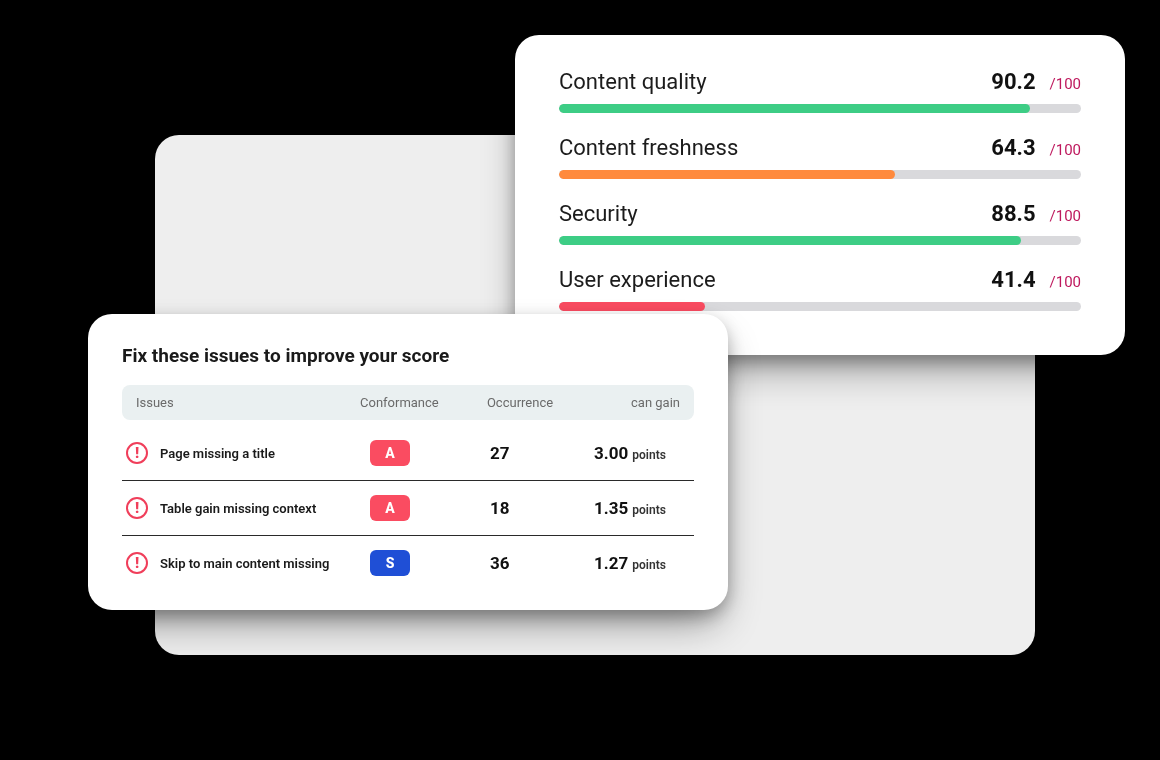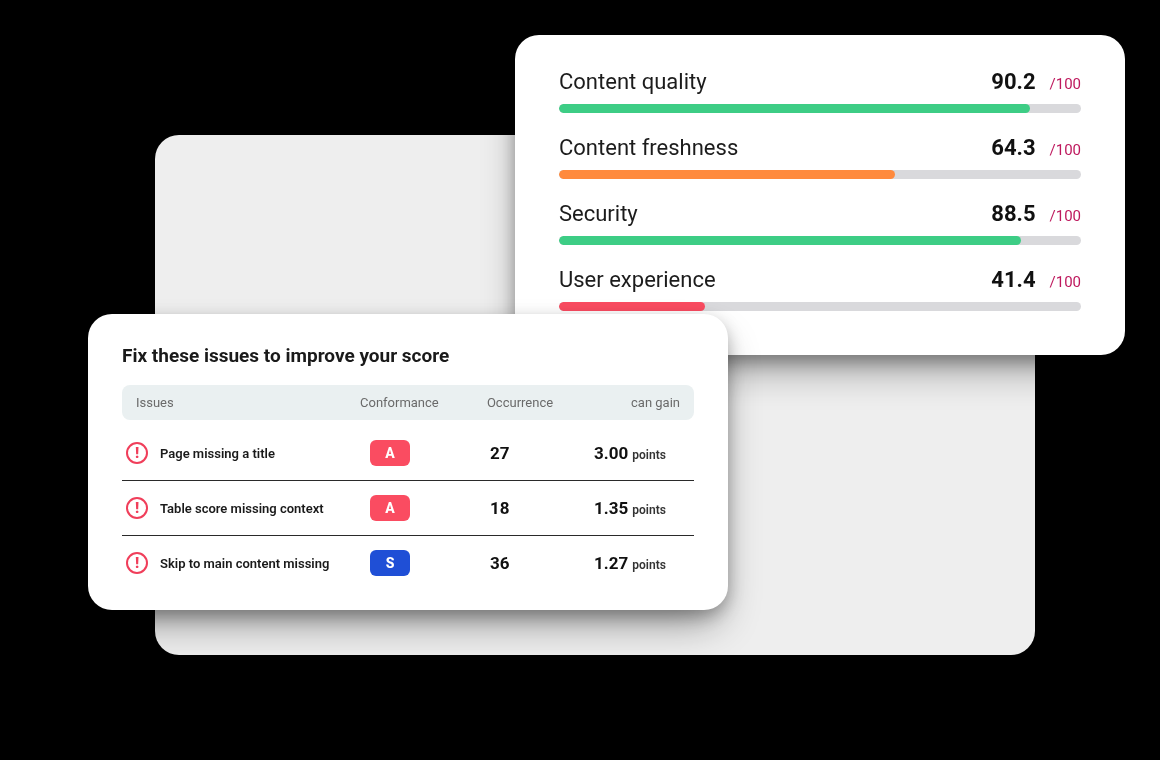--- a/index.html
+++ b/index.html
@@ -166,21 +166,21 @@
       <span class="badge badge-a">A</span>
     </div>
     <div class="occ">27</div>
     <div class="gain">
       <span>3.00</span><span class="gain-unit">points</span>
     </div>
         </div>
         <div class="row">
     <div class="issue-cell">
       <span class="alert-icon">!</span>
-      <span class="issue-name">Table score missing context</span>
+      <span class="issue-name">Table gain missing context</span>
     </div>
     <div class="conf-cell">
       <span class="badge badge-a">A</span>
     </div>
     <div class="occ">18</div>
     <div class="gain">
       <span>1.35</span><span class="gain-unit">points</span>
     </div>
         </div>
         <div class="row">

